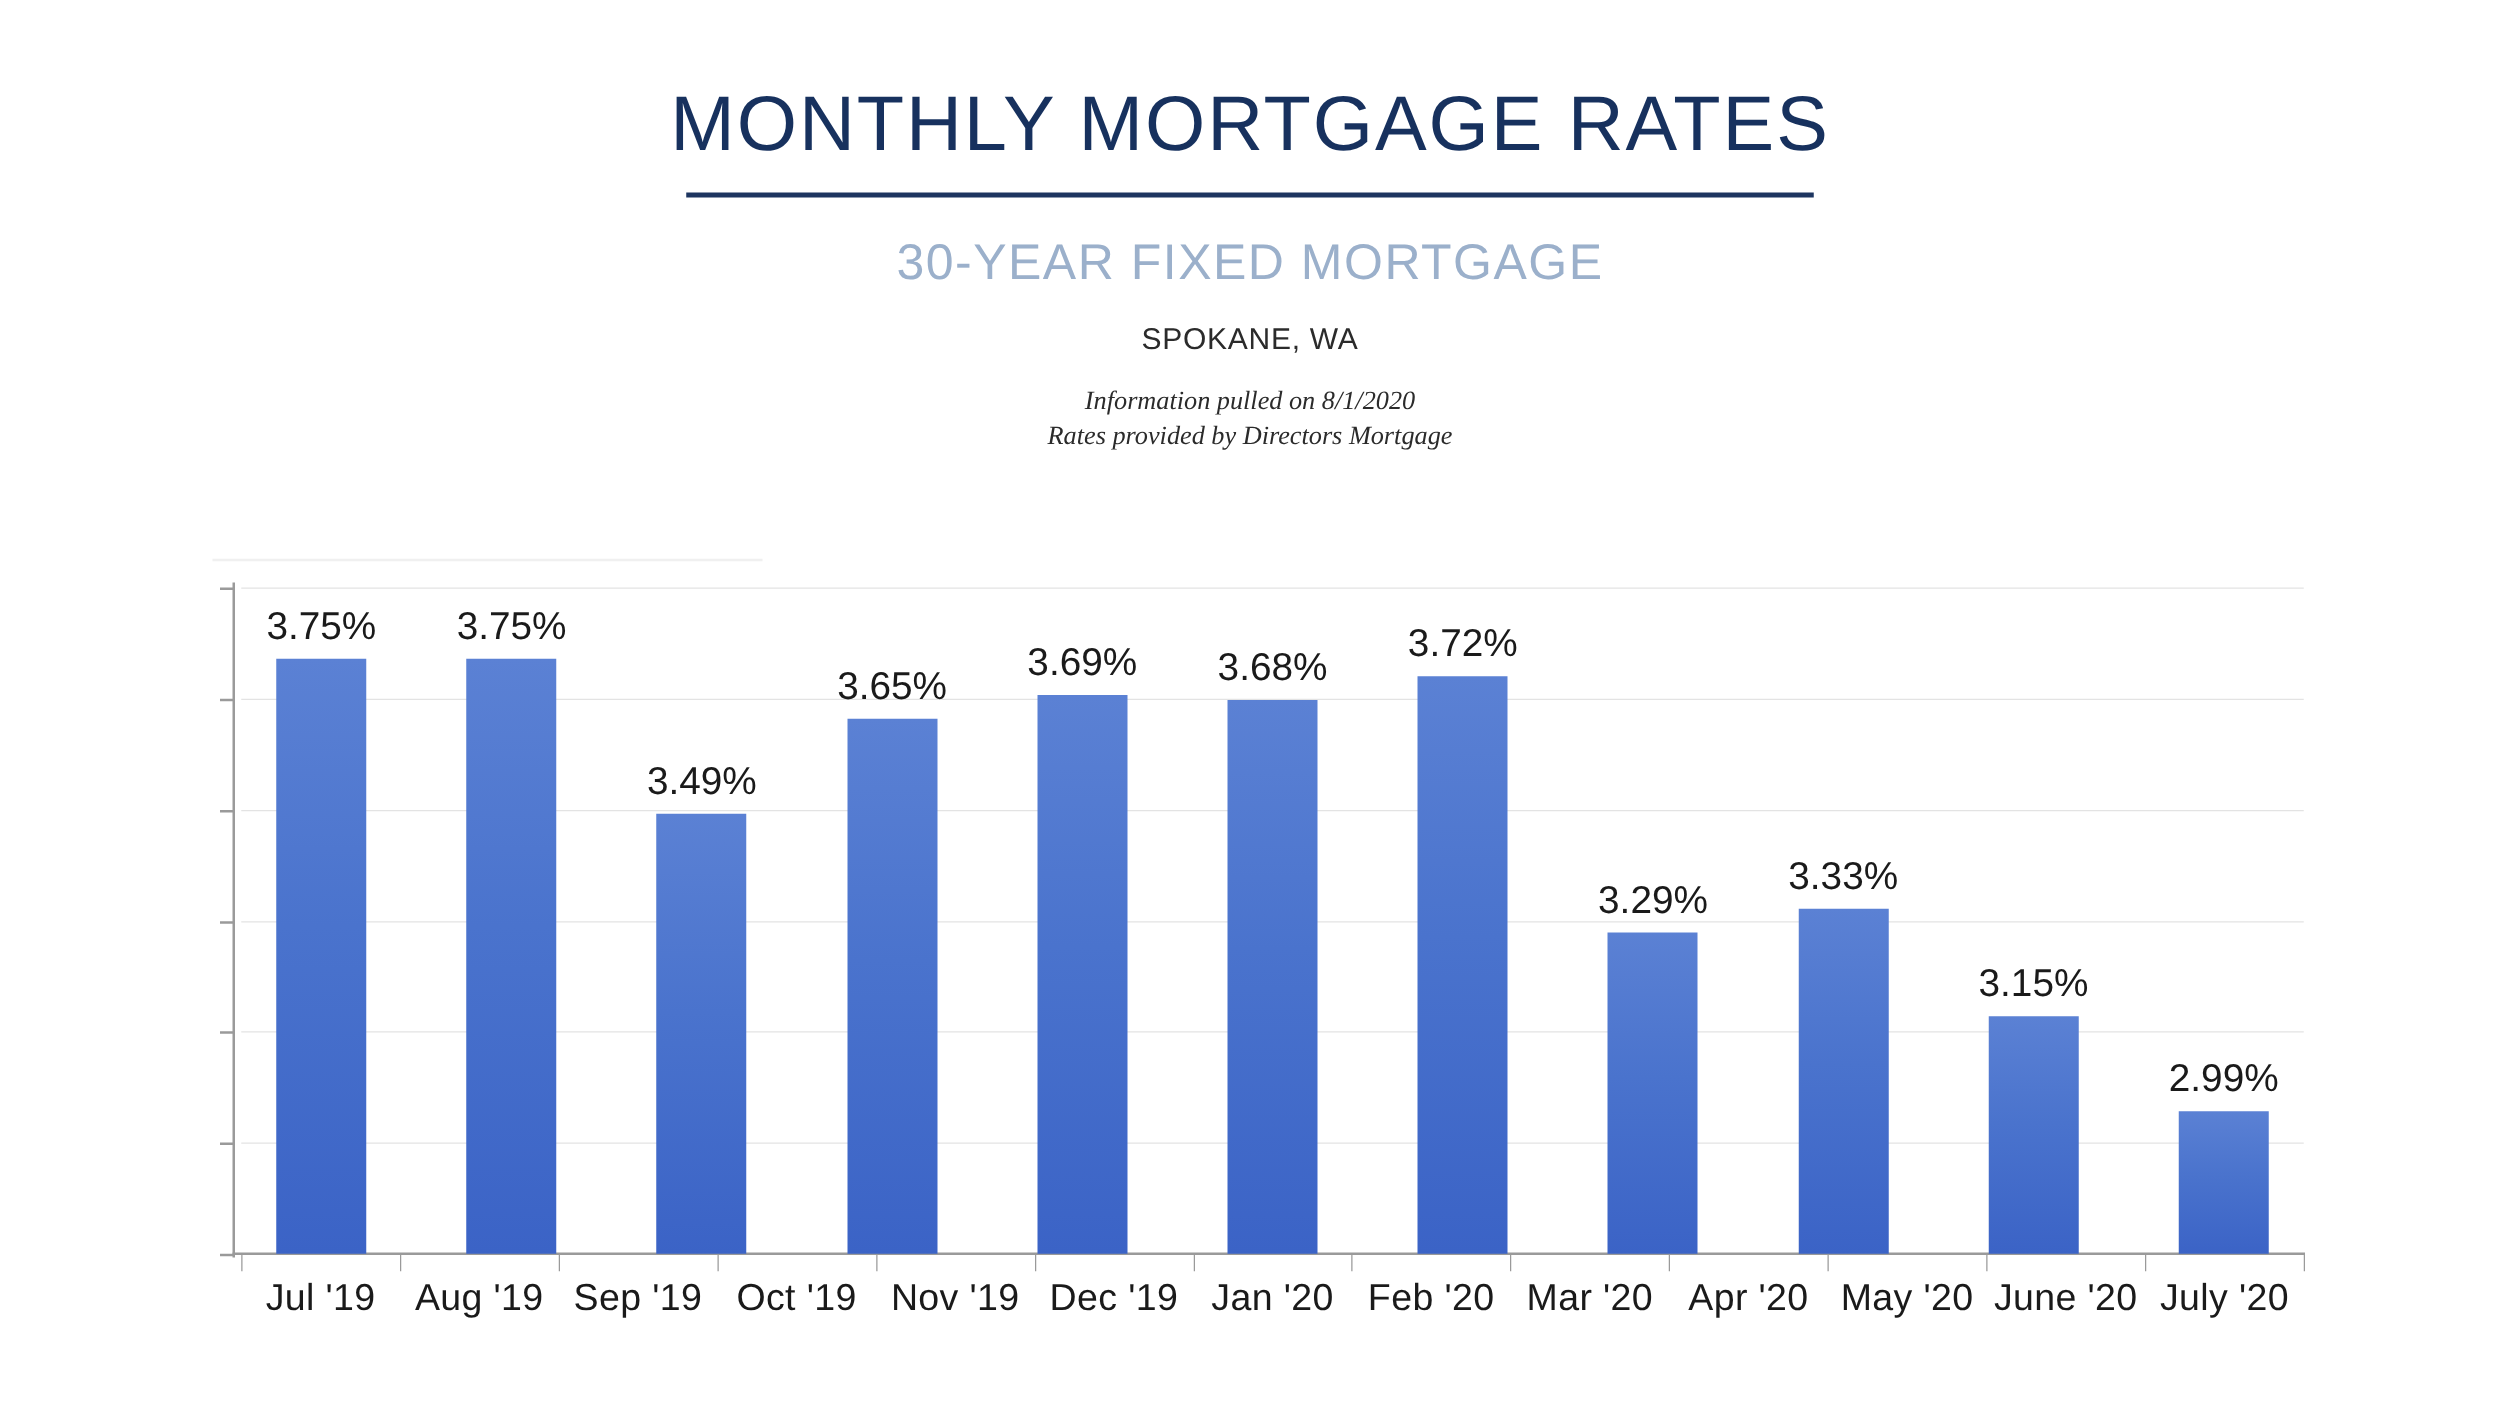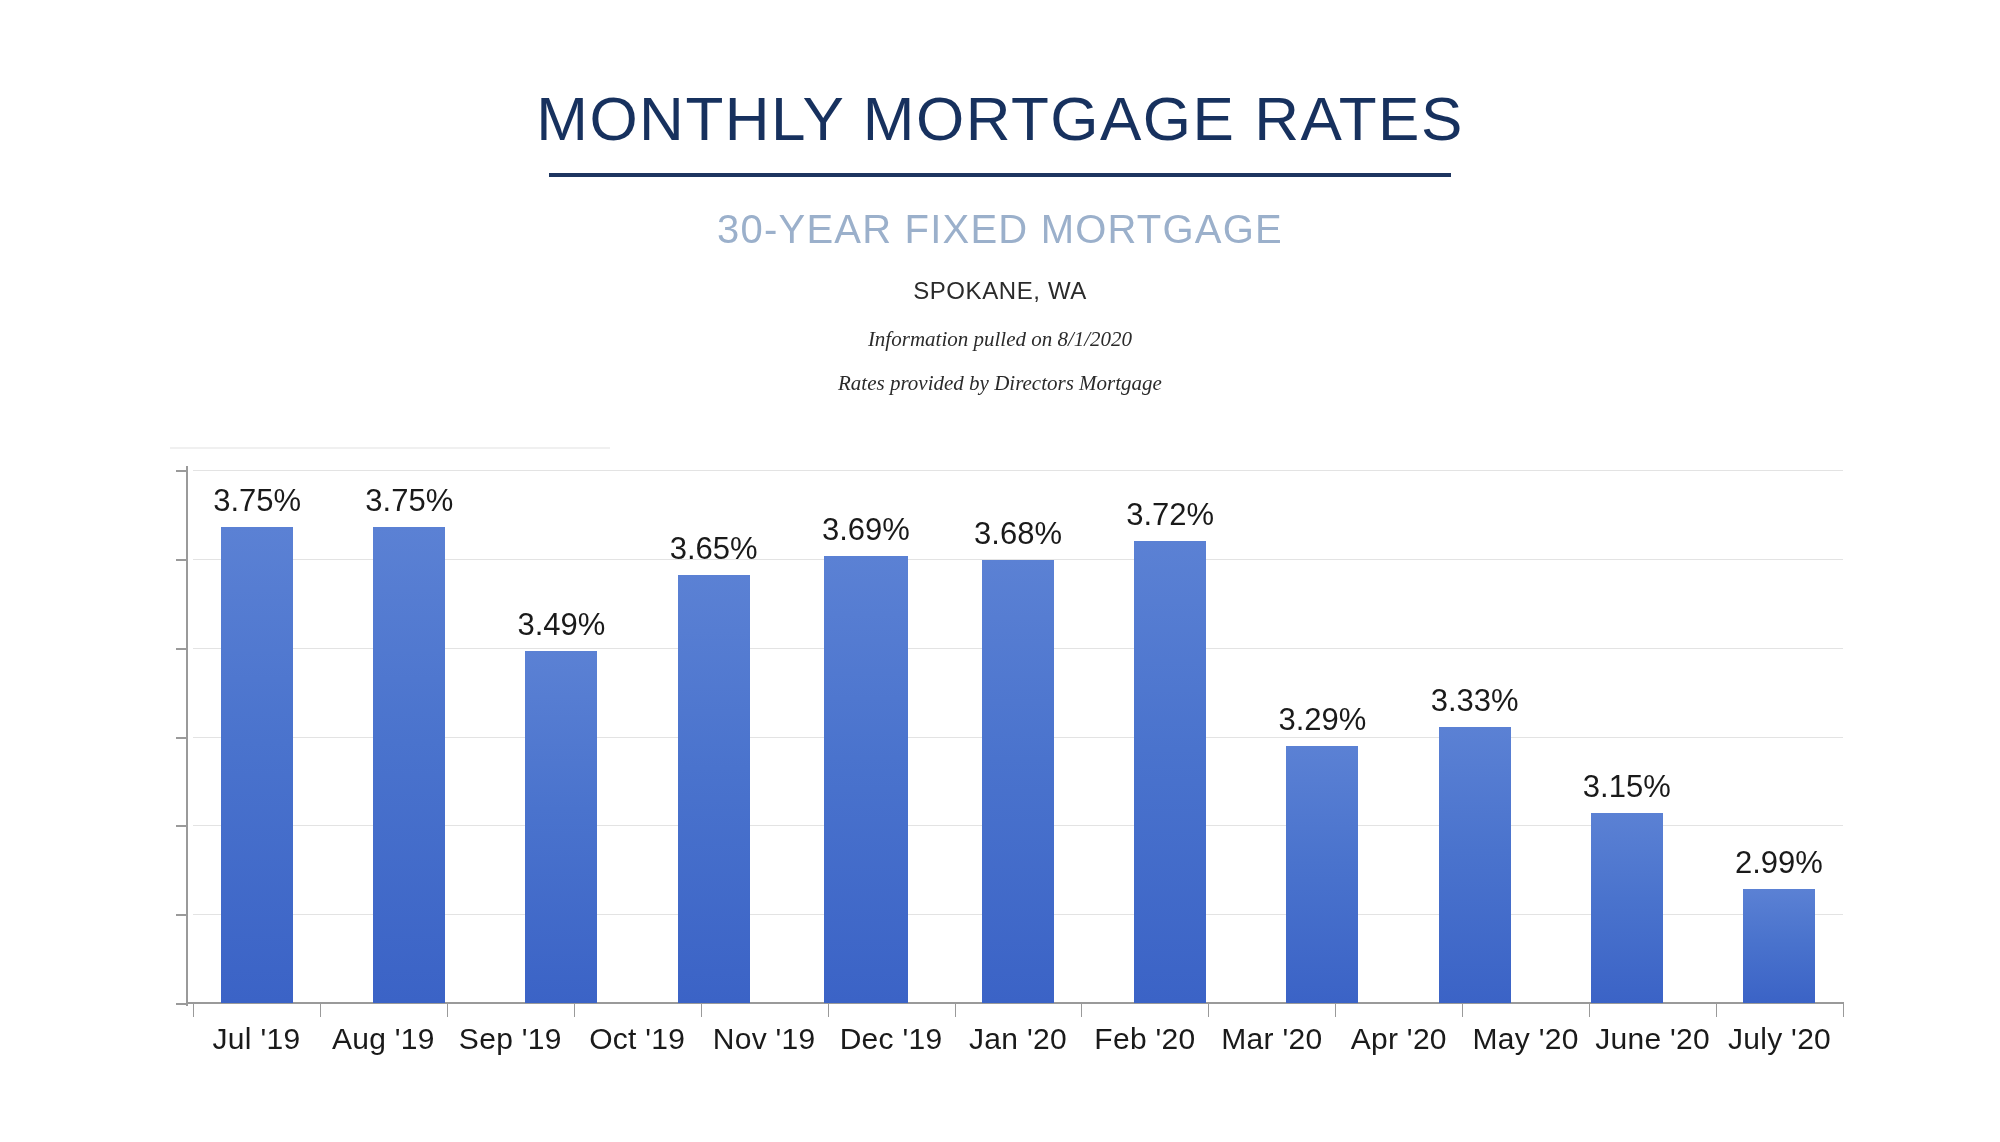--- a/index.html
+++ b/index.html
@@ -17,21 +17,21 @@
 
   
   .header {
     position: absolute;
     top: 0; left: 0;
     width: 2000px;
     text-align: center;
   }
   .title {
     margin: 0;
-    padding-top: 86px;
+    padding-top: 67px;
     font-size: 62px;
     font-weight: 400;
     letter-spacing: 1.5px;
     color: #17315e;
     line-height: 1.05;
     font-family: "Liberation Sans", sans-serif;
   }
   .title-rule {
     width: 902px;
     height: 4px;
@@ -47,21 +47,21 @@
     line-height: 1.1;
   }
   .location {
     margin: 26px 0 0 0;
     font-size: 24px;
     font-weight: 400;
     letter-spacing: 0.6px;
     color: #2b2b2b;
   }
   .note {
-    margin: 16px;
+    margin: 0;
     font-family: "Liberation Serif", serif;
     font-style: italic;
     font-size: 21px;
     color: #2b2b2b;
     line-height: 1.35;
   }
   .note.first { margin-top: 20px; }
 
   
   .chart-wrap {
@@ -230,21 +230,21 @@
         <div class="bar" style="height: 352.161px;">
           <div class="bar-label" style="bottom: 360.161px;">3.49%</div>
         </div>
       </div>
       <div class="bar-slot">
         <div class="bar" style="height: 428.304px;">
           <div class="bar-label" style="bottom: 436.304px; margin-top: 21px;">3.65%</div>
         </div>
       </div>
       <div class="bar-slot">
-        <div class="bar" style="height: 447.339px; padding-left: 12px;">
+        <div class="bar" style="height: 447.339px;">
           <div class="bar-label" style="bottom: 455.339px;">3.69%</div>
         </div>
       </div>
       <div class="bar-slot">
         <div class="bar" style="height: 442.58px;">
           <div class="bar-label" style="bottom: 450.58px;">3.68%</div>
         </div>
       </div>
       <div class="bar-slot">
         <div class="bar" style="height: 461.616px;">

